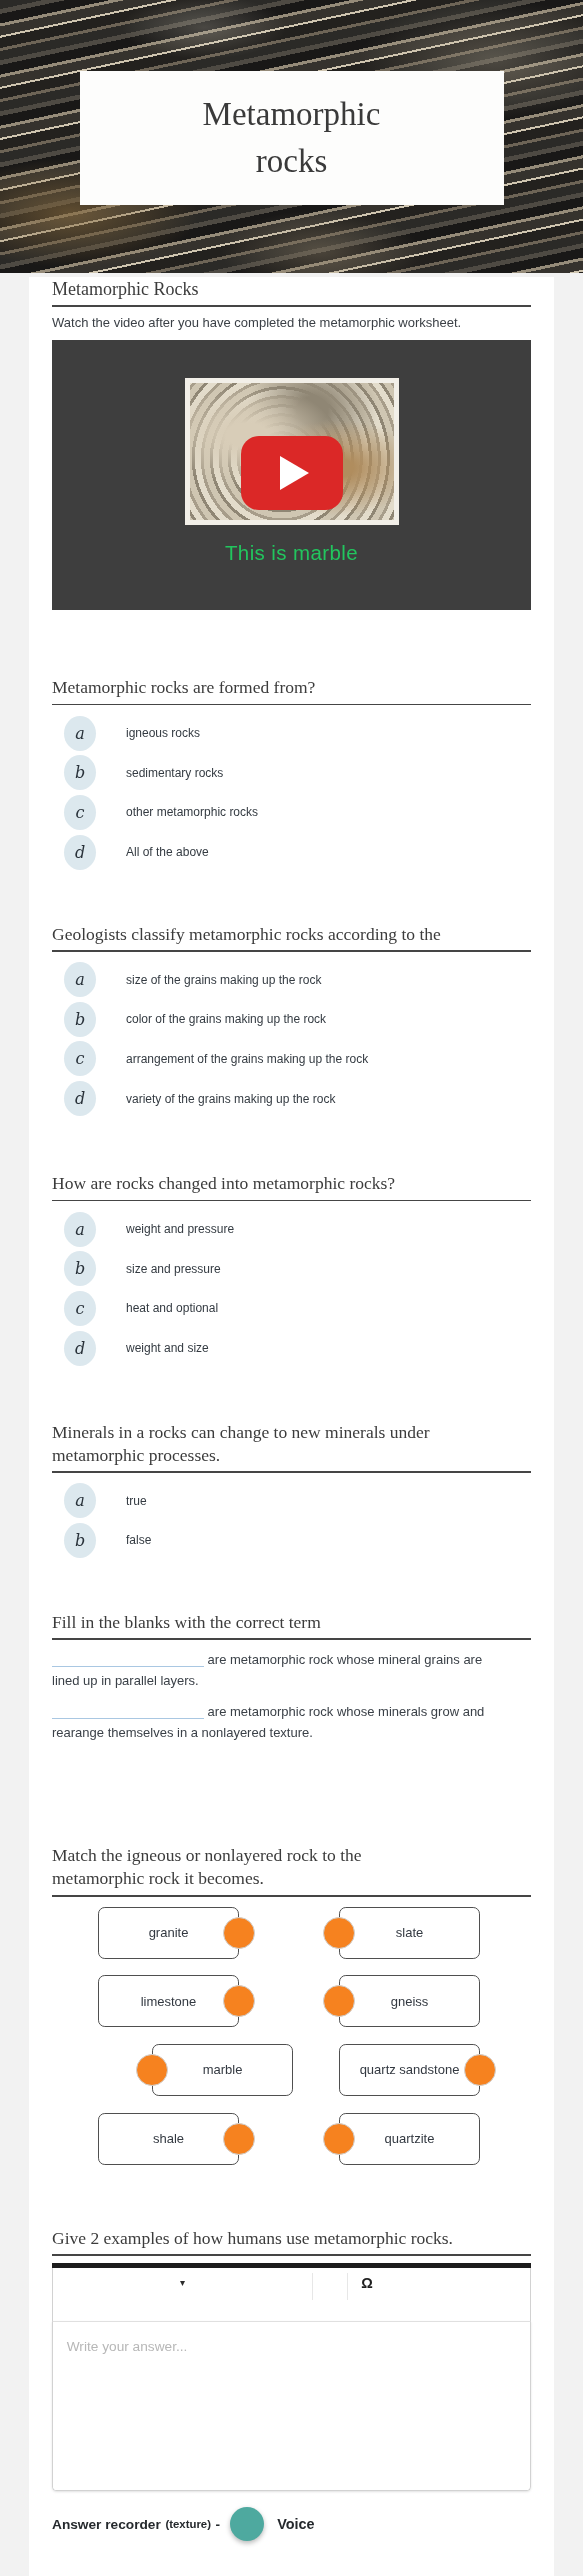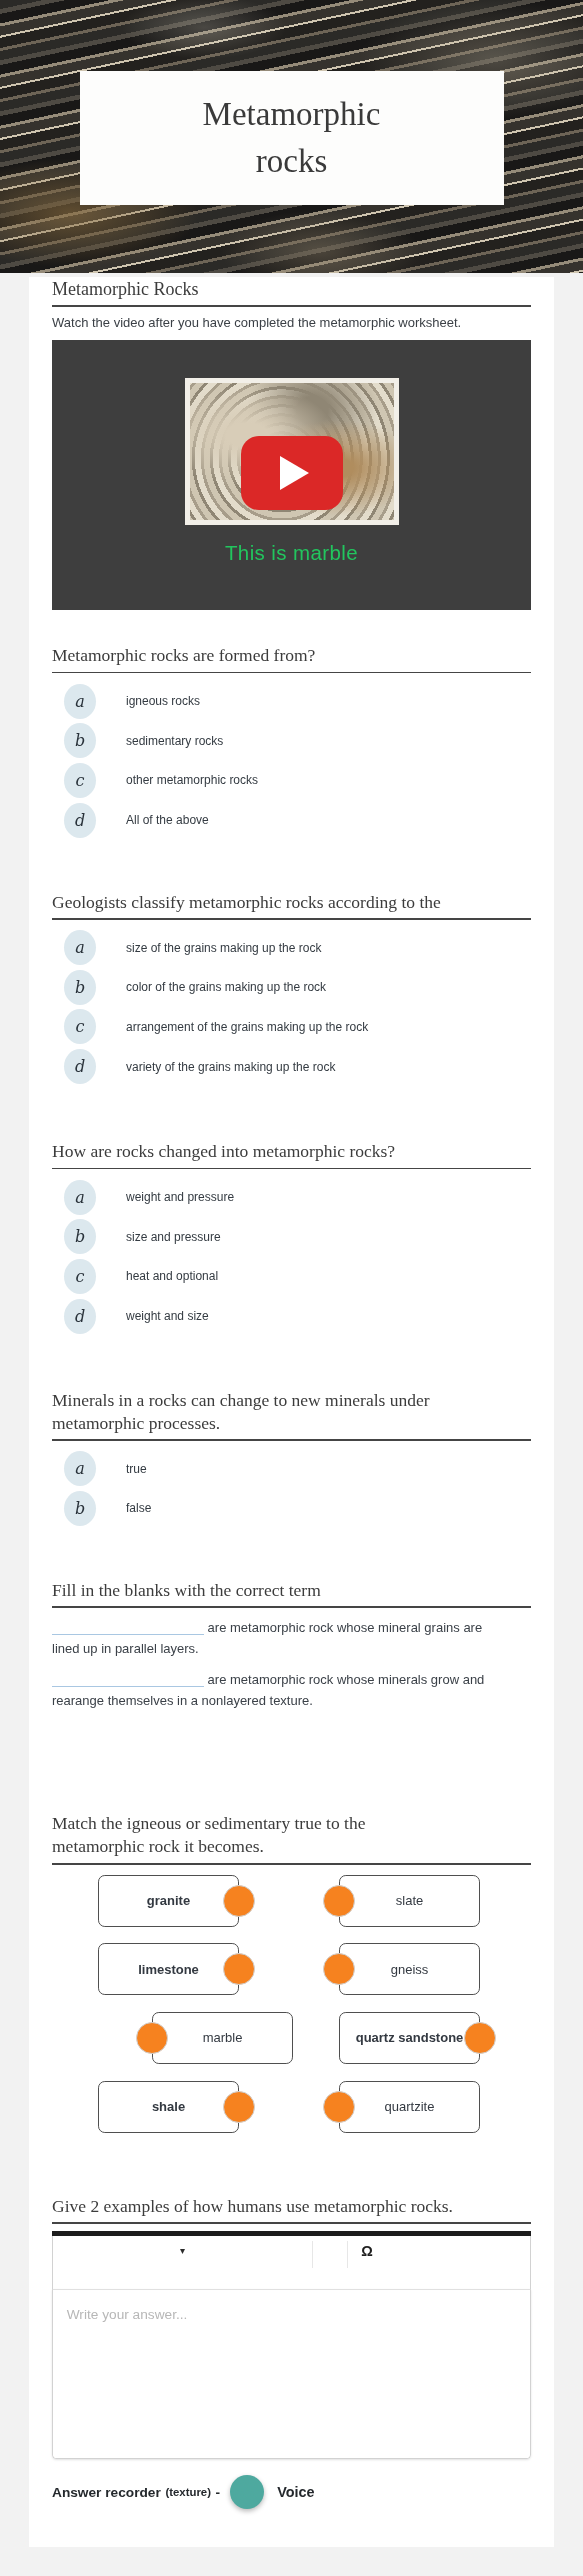--- a/index.html
+++ b/index.html
@@ -83,21 +83,21 @@
     border-bottom:1.5px solid #a9c7e2;cursor:text;
   }
   
   .mRows{margin-top:10px;}
   .mRow{display:flex;margin-bottom:16.7px;}
   .mBox{
     position:relative;width:141px;height:52px;border:1.5px solid #4f4f4f;border-radius:6.8px;
     display:flex;align-items:center;justify-content:center;
     font-size:13px;color:#333941;background:#fff;box-sizing:border-box;
   }
-  .mBox.left{margin-left:46px;font-weight:bold;}
+  .mBox.left{margin-left:46px;}
   .mBox.right{margin-left:100px;}
   .dot{
     position:absolute;top:50%;width:32px;height:32px;margin-top:-16px;
     background:#f6821f;border:1.5px solid #d0d0d0;border-radius:50%;
     box-sizing:border-box;cursor:grab;z-index:2;
   }
   .dot.dRight{right:-16.7px;}
   .dot.dLeft{left:-16.7px;}
   
   .editor{margin-top:7.6px;}
@@ -126,21 +126,21 @@
   .recRow{display:flex;align-items:center;height:35px;margin-top:16px;}
   .recLabel{font-size:13.7px;font-weight:bold;color:#25292d;}
   .recOpt{font-size:11.4px;font-weight:bold;color:#25292d;margin-left:4.6px;}
   .recDash{font-size:13.7px;font-weight:bold;color:#25292d;margin-left:4.6px;}
   .voiceBtn{
     width:34px;height:34px;border-radius:50%;background:#4ea99f;margin-left:10px;
     box-shadow:0 2.3px 5.3px rgba(0,0,0,.28);cursor:pointer;flex:0 0 auto;
   }
   .voiceLabel{font-size:14.4px;font-weight:bold;color:#25292d;margin-left:13px;}
   
-  .mt61{margin-top:34px;}.mt70{margin-top:53px;}.mt74{margin-top:56px;}
+  .mt61{margin-top:66px;}.mt70{margin-top:53px;}.mt74{margin-top:56px;}
   .mt73{margin-top:55px;}.mt133{margin-top:101px;}.mt82{margin-top:62px;}
 </style>
 </head>
 <body>
 
 <div class="hero">
   <div class="titleBox">
     <span>Metamorphic</span>
     <span>rocks</span>
   </div>
@@ -257,21 +257,21 @@
     <h2 class="qH">
       <span>Fill in the blanks with the correct term</span>
     </h2>
     <div class="rule"></div>
     <p class="fillp"><span class="blank"></span><span> are metamorphic rock whose mineral grains are</span><br><span>lined up in parallel layers.</span></p>
     <p class="fillp second"><span class="blank"></span><span> are metamorphic rock whose minerals grow and</span><br><span>rearange themselves in a nonlayered texture.</span></p>
   </section>
 
   <section class="mt133">
     <h2 class="qH">
-      <span>Match the igneous or sedimentary true to the</span>
+      <span>Match the igneous or nonlayered rock to the</span>
       <span>metamorphic rock it becomes.</span>
     </h2>
     <div class="rule"></div>
     <div class="mRows">
       <div class="mRow">
         <div class="mBox left">
           <span>granite</span>
           <span class="dot dRight"></span>
         </div>
         <div class="mBox right">

